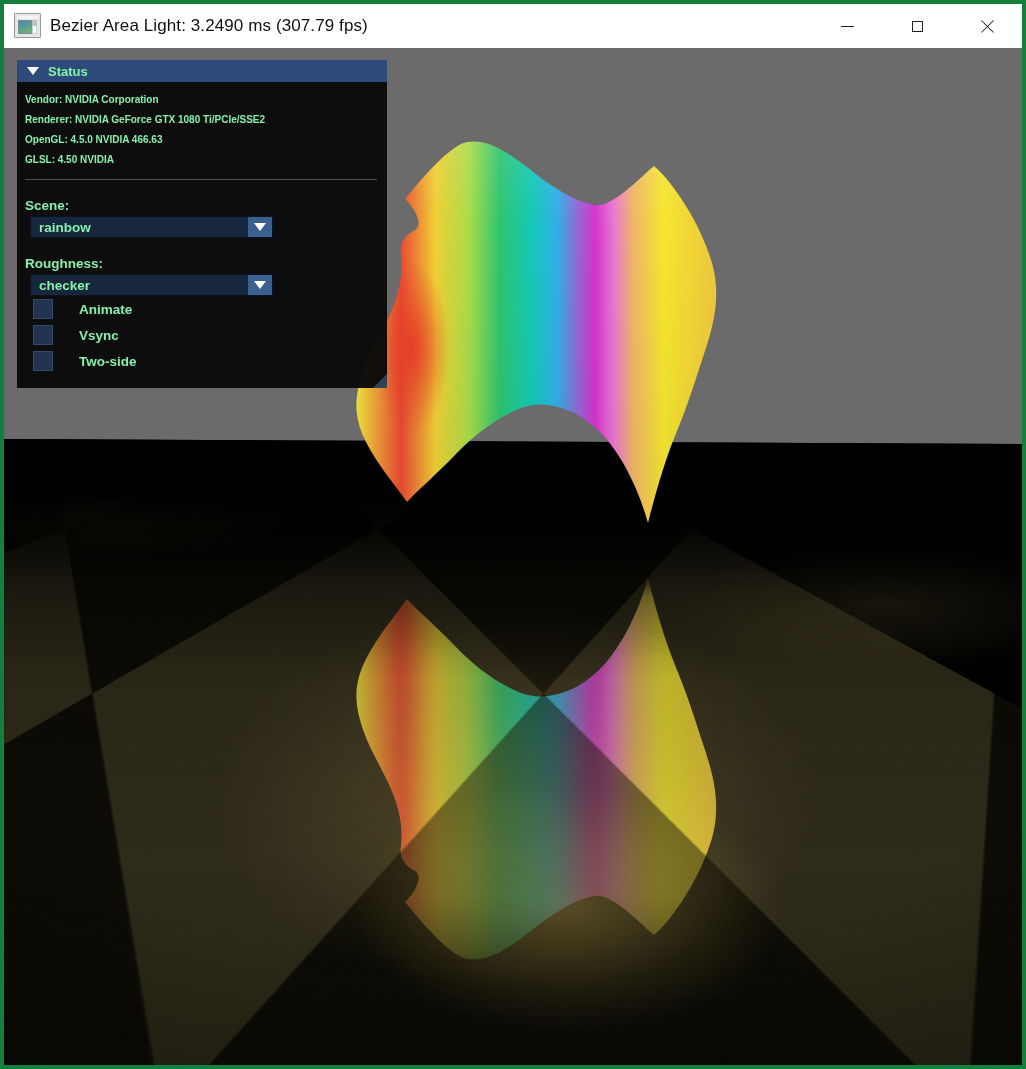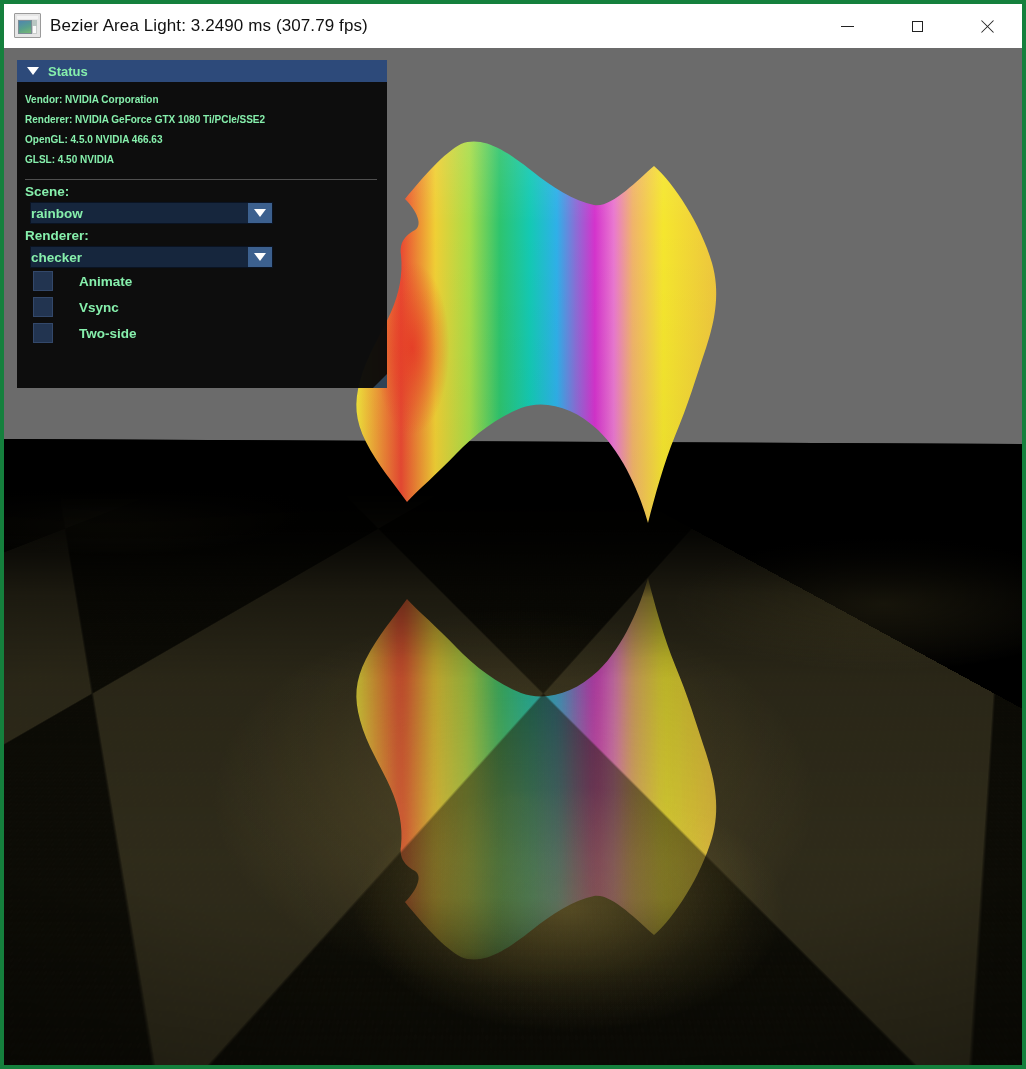--- a/index.html
+++ b/index.html
@@ -113,26 +113,26 @@
     height:22px; background:#2d4a7a; display:flex; align-items:center;
     padding-left:10px; gap:9px; font-size:13px;
   }
   .tri-down {
     width:0; height:0; border-left:6px solid transparent; border-right:6px solid transparent;
     border-top:8px solid #fff;
   }
   .panel-body { padding:8px 10px 0 8px; }
   .info-line { line-height:20px; font-size:10px; white-space:nowrap; }
   .panel-sep { border:none; border-top:1px solid #4f4f4f; margin:9px 0 0 0; }
-  .field-label { line-height:20px; margin-top:2px; font-size:13.5px; }
+  .field-label { line-height:20px; margin-top:16px; font-size:13.5px; }
   .dropdown {
     margin-left:5px; width:243px; height:22px; display:flex;
     background:#16263d; border:1px solid #0a1322;
   }
-  .dropdown-value { flex:1; display:flex; align-items:center; font-size:13.5px; }
+  .dropdown-value { flex:1; display:flex; align-items:center; padding-left:8px; font-size:13.5px; }
   .dropdown-btn {
     width:24px; background:#3c608e; display:flex; align-items:center; justify-content:center;
   }
   .dropdown-btn .tri { width:0; height:0; border-left:6px solid transparent; border-right:6px solid transparent; border-top:8px solid #fff; }
   .check-row { display:flex; align-items:center; height:26px; margin-left:8px; }
   .check-row:first-of-type { margin-top:4px; }
   .checkbox {
     width:20px; height:20px; background:#223450; border:1px solid #33486a;
   }
   .check-label { margin-left:26px; font-size:13.5px; }
@@ -196,21 +196,21 @@
         <hr class="panel-sep">
 
         <div class="field-label">Scene:</div>
         <div class="dropdown">
           <div class="dropdown-value">rainbow</div>
           <div class="dropdown-btn">
             <div class="tri"></div>
           </div>
         </div>
 
-        <div class="field-label">Renderer:</div>
+        <div class="field-label">Roughness:</div>
         <div class="dropdown">
           <div class="dropdown-value">checker</div>
           <div class="dropdown-btn">
             <div class="tri"></div>
           </div>
         </div>
 
         <div class="check-row">
           <div class="checkbox"></div>
           <div class="check-label">Animate</div>

